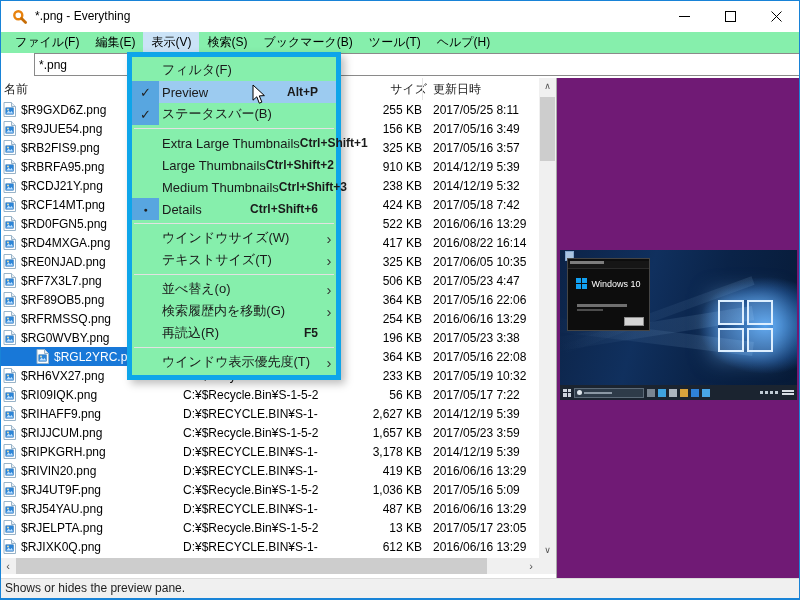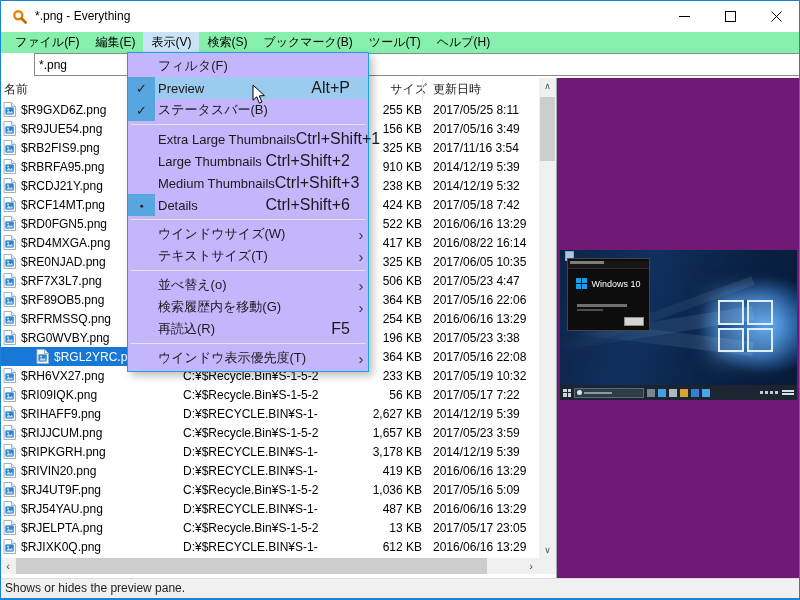--- a/index.html
+++ b/index.html
@@ -88,26 +88,26 @@
   .pv-tray{margin-left:auto;display:flex;align-items:center;gap:2px;}
   .pv-tray i{display:block;width:3px;height:3px;background:#c2ccd6;}
   .pv-clock{display:flex;flex-direction:column;gap:1px;margin-left:2px;}
   .pv-clock i{display:block;width:12px;height:2px;background:#d8dee5;}
 
   
   .statusbar{position:absolute;left:1px;right:1px;top:578px;height:20px;background:#f0f0f0;border-top:1px solid #dcdcdc;
     font-size:12px;color:#1e1e1e;line-height:19px;padding-left:4px;box-sizing:border-box;}
 
   
-  .popup{position:absolute;left:127px;top:52px;width:242px;background:#c4b5fd;border:1px solid #0ea5e9;
+  .popup{position:absolute;left:127px;top:52px;width:214px;background:#86efac;border:5px solid #0ea5e9;
     box-shadow:4px 4px 8px rgba(0,0,0,.25);padding:2px 0;z-index:60;box-sizing:border-box;}
   .mi{display:grid;grid-template-columns:27px 1fr auto 14px;align-items:center;height:22px;font-size:13px;color:#1a1a1a;}
   .mi .gut{width:27px;height:22px;display:flex;align-items:center;justify-content:center;font-size:13px;color:#222;}
   .mi .lbl{padding-left:3px;white-space:nowrap;}
-  .mi .sc{font-size:16px;justify-self:end;padding-right:4px;}
+  .mi .sc{font-size:12px;justify-self:end;padding-right:4px;font-weight:bold;}
   .mi .arr{font-size:15px;color:#333;justify-self:center;line-height:1;}
   .mi.hover{background:#9ccbf0;}
   .mi.checked .gut{background:#58a6e0;}
   .mi.radio .gut{background:#58a6e0;font-size:7px;}
   .sep{height:1px;background:#e2e2e2;margin:3px 2px;}
 
   .cursor{position:absolute;left:252px;top:84px;z-index:99;}
 </style>
 </head>
 <body>
@@ -190,21 +190,21 @@
         <path d="M1 .5 h7.5 L12.5 4.5 V14.5 H1 Z" fill="#ffffff" stroke="#98b3c8"></path>
         <path d="M8.5 .5 L8.5 4.5 H12.5" fill="#e8eef4" stroke="#98b3c8"></path>
         <rect x="2.8" y="5.8" width="7.6" height="6.4" fill="#2e86d8" stroke="#1f6cb4" stroke-width="0.5"></rect>
         <path d="M3.2 11.5 L5.6 8.6 L7.2 10.4 L8.6 9 L10.1 11.5 Z" fill="#bfe1ff"></path>
         <circle cx="5" cy="7.5" r="0.9" fill="#ffe9a8"></circle>
       </svg>
       <span class="nm">$RB2FIS9.png</span>
     </span>
     <span class="c-path"></span>
     <span class="c-size">325 KB</span>
-    <span class="c-mod">2017/11/16 3:54</span>
+    <span class="c-mod">2017/05/16 3:57</span>
   </div>
     <div class="row">
     <span class="c-name">
       <svg class="ficon" viewBox="0 0 13 15" width="13" height="15">
         <path d="M1 .5 h7.5 L12.5 4.5 V14.5 H1 Z" fill="#ffffff" stroke="#98b3c8"></path>
         <path d="M8.5 .5 L8.5 4.5 H12.5" fill="#e8eef4" stroke="#98b3c8"></path>
         <rect x="2.8" y="5.8" width="7.6" height="6.4" fill="#2e86d8" stroke="#1f6cb4" stroke-width="0.5"></rect>
         <path d="M3.2 11.5 L5.6 8.6 L7.2 10.4 L8.6 9 L10.1 11.5 Z" fill="#bfe1ff"></path>
         <circle cx="5" cy="7.5" r="0.9" fill="#ffe9a8"></circle>
       </svg>

